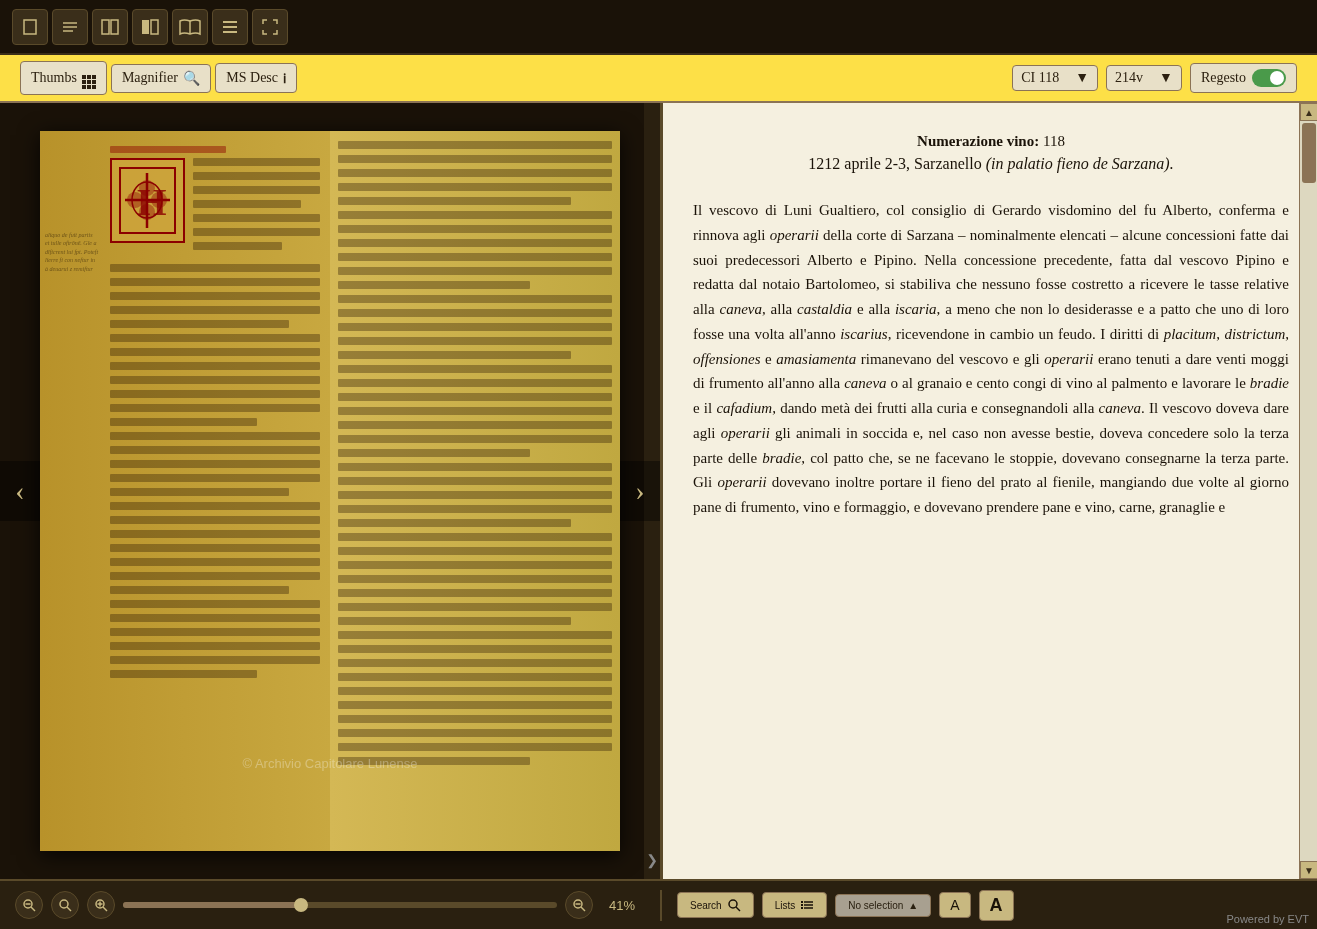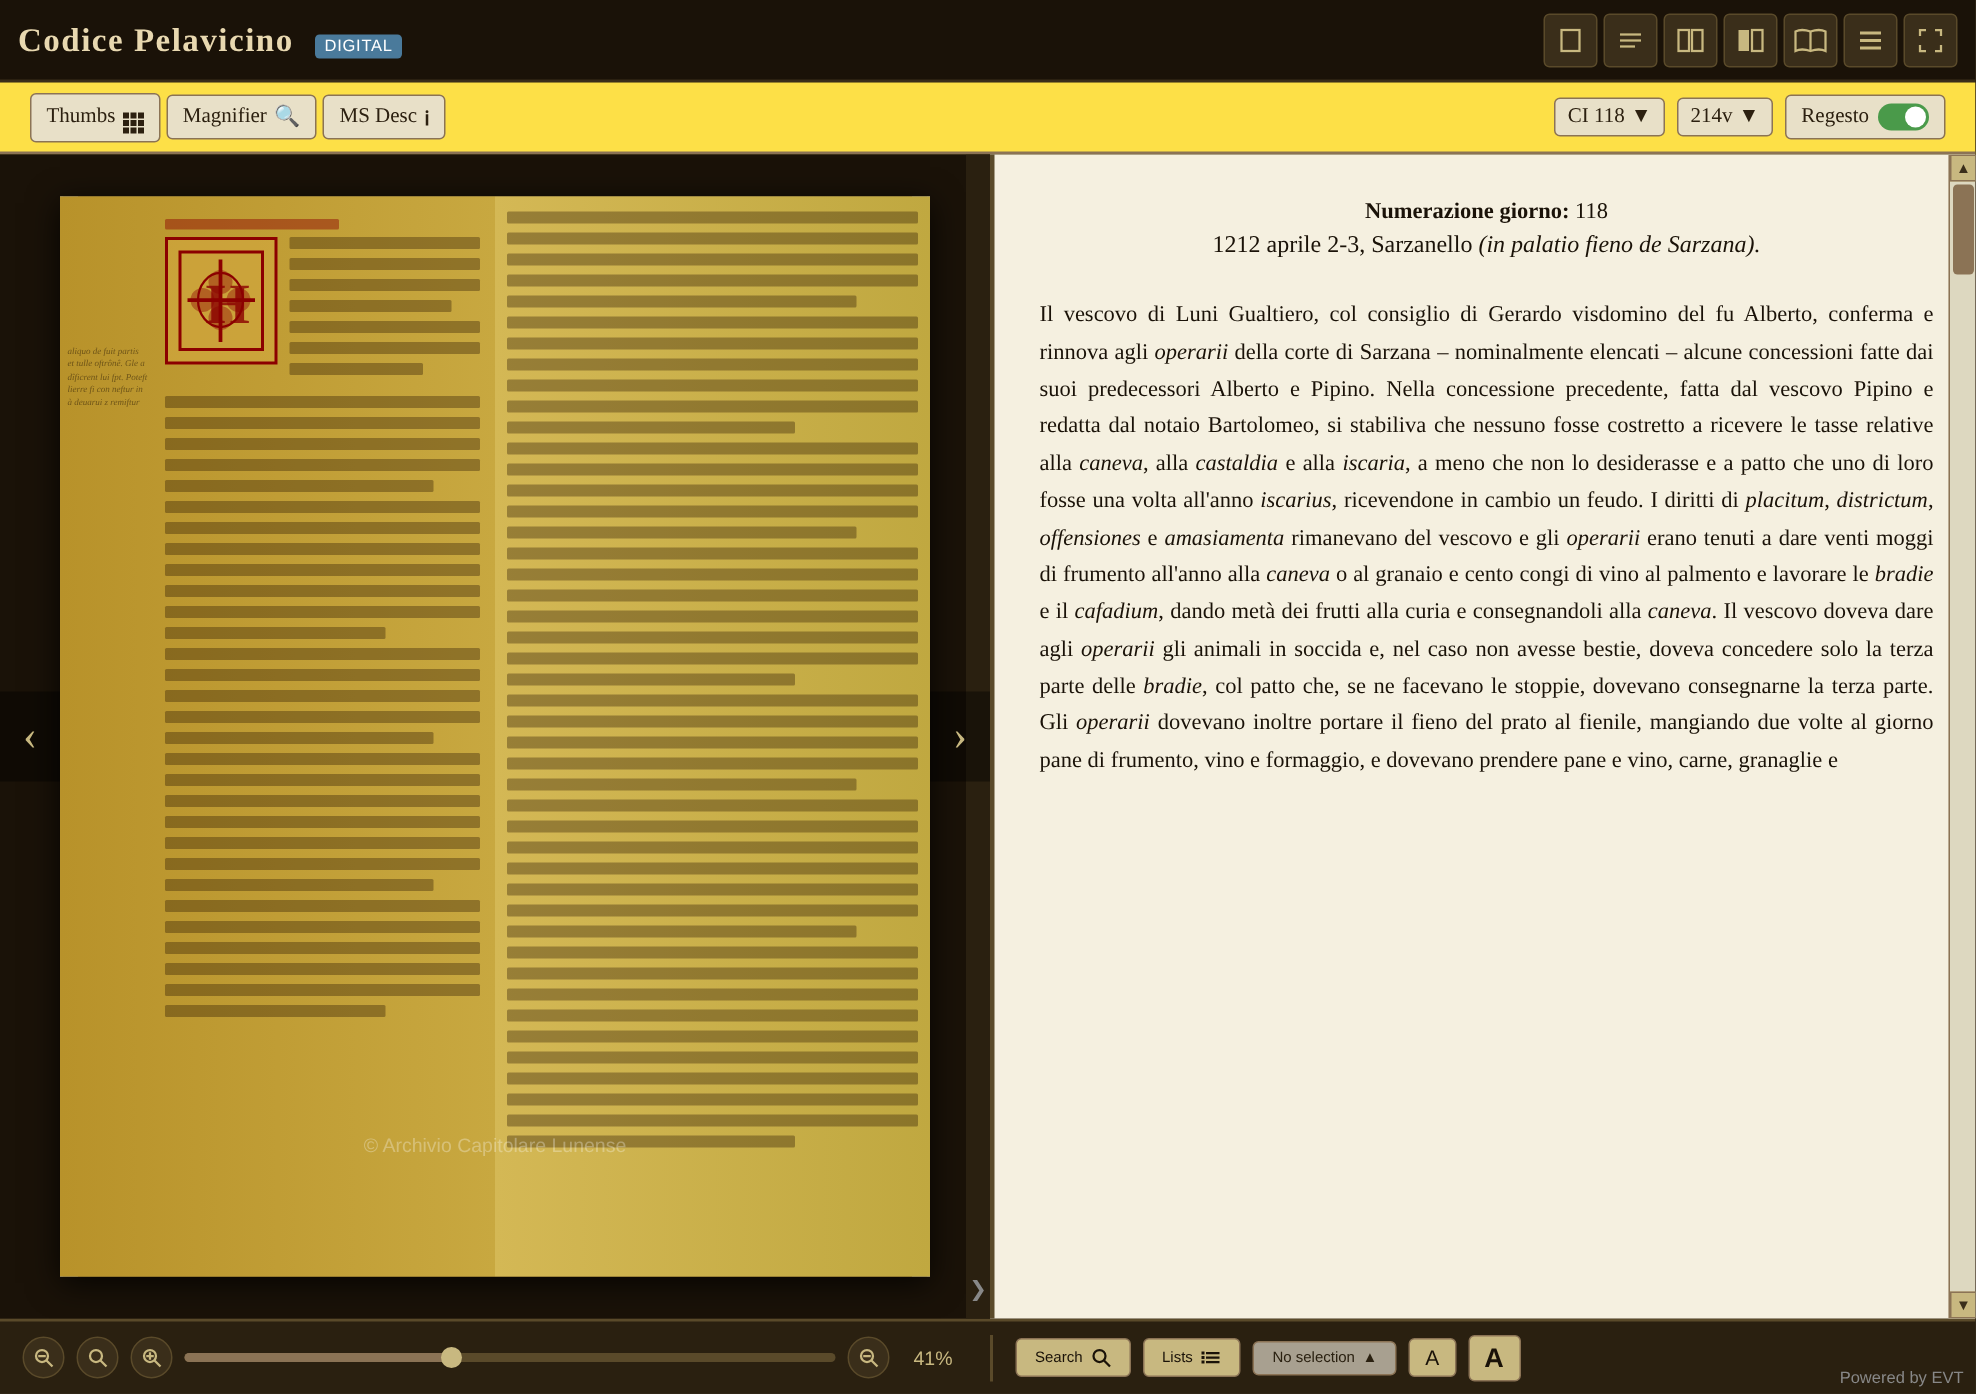--- a/index.html
+++ b/index.html
@@ -98,21 +98,21 @@
       background: #e8e0c8;
       border: 1px solid #8b7355;
       border-radius: 4px;
       padding: 4px 8px;
       font-family: Georgia, serif;
       font-size: 14px;
       color: #2c2010;
       cursor: pointer;
       display: flex;
       align-items: center;
-      gap: 4px;
+      gap: 16px;
     }
     .toggle-btn {
       background: #e8e0c8;
       border: 1px solid #8b7355;
       border-radius: 4px;
       padding: 5px 10px;
       font-family: Georgia, serif;
       font-size: 14px;
       color: #2c2010;
       cursor: pointer;
@@ -485,26 +485,20 @@
       font-size: 6px;
       color: rgba(30,15,0,0.5);
       font-style: italic;
       line-height: 1.4;
     }
   </style>
 </head>
 <body>
 
 <div id="top-bar">
-  <div id="app-title-container">
-    <span id="app-title">
-      <span>Codice Pelavicino</span>
-      <span class="badge">DIGITAL</span>
-    </span>
-  </div>
   <div id="top-bar-icons">
     <div class="top-icon-btn" title="Single page">
       <svg width="18" height="18" viewBox="0 0 18 18">
           <rect x="3" y="2" width="12" height="14" fill="none" stroke="#c8b880" stroke-width="1.5"></rect>
         </svg>
     </div>
     <div class="top-icon-btn" title="Text only">
       <svg width="18" height="18" viewBox="0 0 18 18">
           <line x1="2" y1="5" x2="16" y2="5" stroke="#c8b880" stroke-width="1.5"></line>
           <line x1="2" y1="9" x2="16" y2="9" stroke="#c8b880" stroke-width="1.5"></line>
@@ -729,21 +723,21 @@
       <div class="scroll-chevron">❯</div>
     </div>
 
     <div class="nav-arrow right">›</div>
   </div>
 
   <div id="text-panel">
     <div id="text-content">
       <div class="doc-header">
         <div class="meta-line">
-          <strong>Numerazione giorno:</strong>
+          <strong>Numerazione vino:</strong>
           <span>118</span>
         </div>
         <div class="date-line">
           1212 aprile 2-3, Sarzanello <em>(in palatio fieno de Sarzana).</em>
         </div>
       </div>
       <div class="doc-body">
         Il vescovo di Luni Gualtiero, col consiglio di Gerardo visdomino del fu Alberto, conferma e rinnova agli <em>operarii</em> della corte di Sarzana – nominalmente elencati – alcune concessioni fatte dai suoi predecessori Alberto e Pipino. Nella concessione precedente, fatta dal vescovo Pipino e redatta dal notaio Bartolomeo, si stabiliva che nessuno fosse costretto a ricevere le tasse relative alla <em>caneva</em>, alla <em>castaldia</em> e alla <em>iscaria</em>, a meno che non lo desiderasse e a patto che uno di loro fosse una volta all'anno <em>iscarius</em>, ricevendone in cambio un feudo. I diritti di <em>placitum</em>, <em>districtum</em>, <em>offensiones</em> e <em>amasiamenta</em> rimanevano del vescovo e gli <em>operarii</em> erano tenuti a dare venti moggi di frumento all'anno alla <em>caneva</em> o al granaio e cento congi di vino al palmento e lavorare le <em>bradie</em> e il <em>cafadium</em>, dando metà dei frutti alla curia e consegnandoli alla <em>caneva</em>. Il vescovo doveva dare agli <em>operarii</em> gli animali in soccida e, nel caso non avesse bestie, doveva concedere solo la terza parte delle <em>bradie</em>, col patto che, se ne facevano le stoppie, dovevano consegnarne la terza parte. Gli <em>operarii</em> dovevano inoltre portare il fieno del prato al fienile, mangiando due volte al giorno pane di frumento, vino e formaggio, e dovevano prendere pane e vino, carne, granaglie e
       </div>
     </div>

